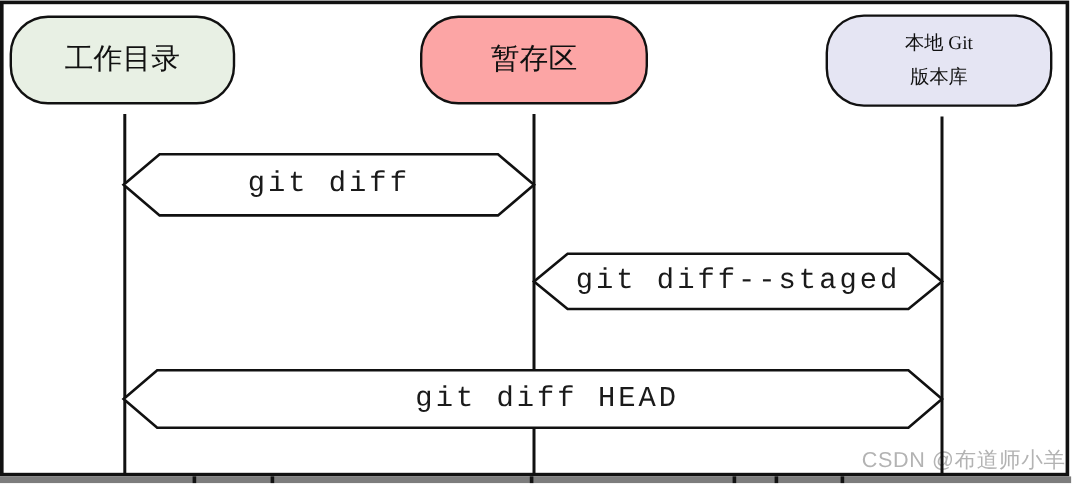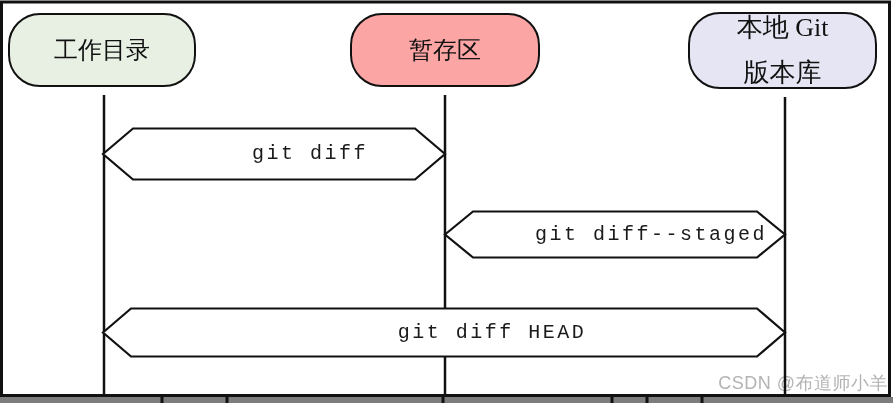--- a/index.html
+++ b/index.html
@@ -37,33 +37,32 @@
     align-items: center;
     justify-content: center;
     color: #111111;
     font-size: 24px;
     line-height: 1.2;
     text-align: center;
   }
   .node-working-directory { left: 8px;   top: 13px; width: 188px; height: 74px; text-align: center; }
   .node-staging-area      { left: 350px; top: 13px; width: 190px; height: 74px; }
   .node-local-repo        { left: 688px; top: 12px; width: 189px; height: 77px;
-                            font-size: 26px; line-height: 28px; justify-content: space-between; }
+                            font-size: 16px; line-height: 28px; }
   .arrow-label {
     position: absolute;
     z-index: 3;
     display: flex;
     align-items: center;
     justify-content: center;
     font-family: "Liberation Mono", monospace;
-    font-size: 20px;
+    font-size: 24px;
     letter-spacing: 2.5px;
     color: #1a1a1a;
     white-space: nowrap;
-    margin-left: 36px;
   }
   .arrow-label-1 { left: 103px; top: 127px; width: 342px; height: 53px; }
   .arrow-label-2 { left: 445px; top: 211px; width: 340px; height: 47px; }
   .arrow-label-3 { left: 103px; top: 308px; width: 682px; height: 49px; padding-left: 12px; }
 </style>
 </head>
 <body>
 
 <div class="stage">
 

